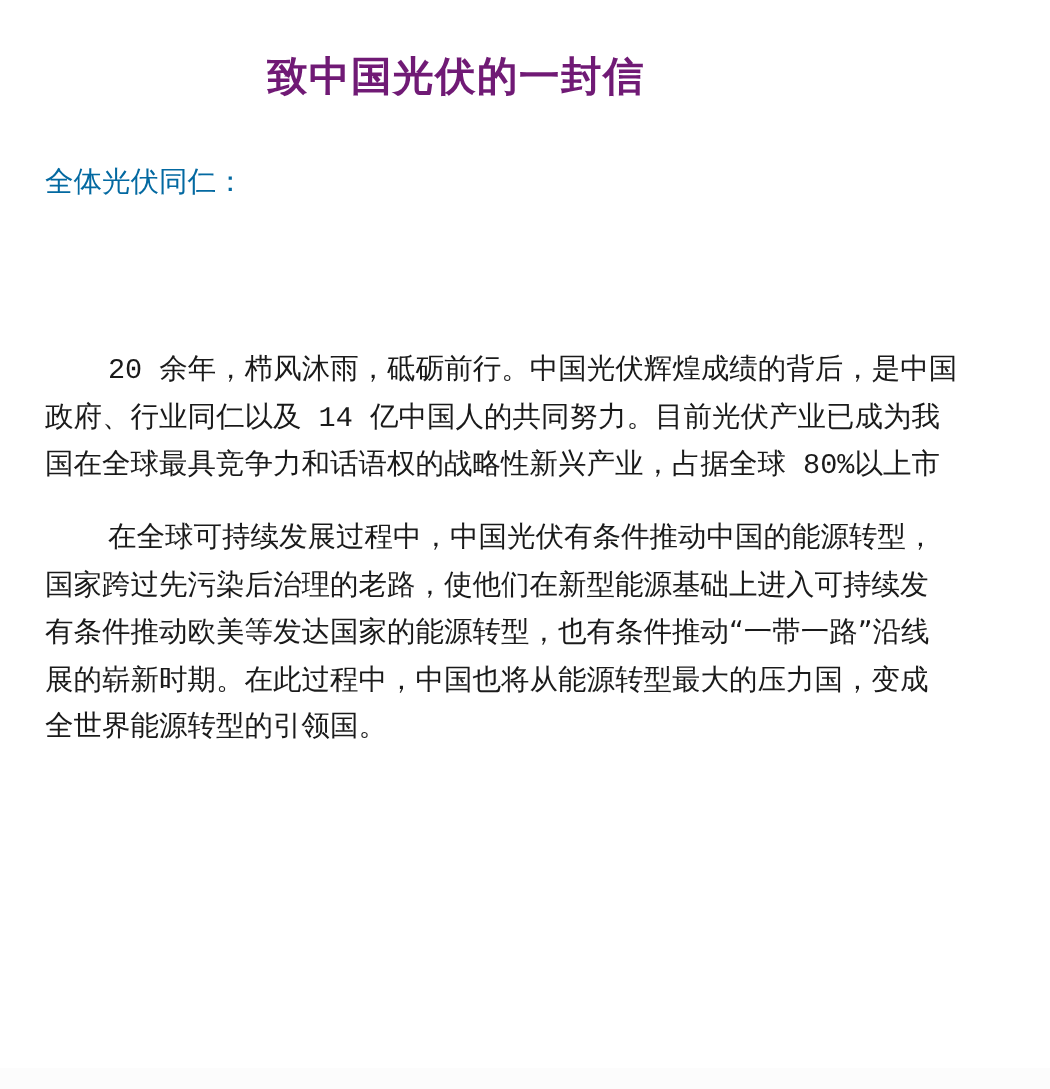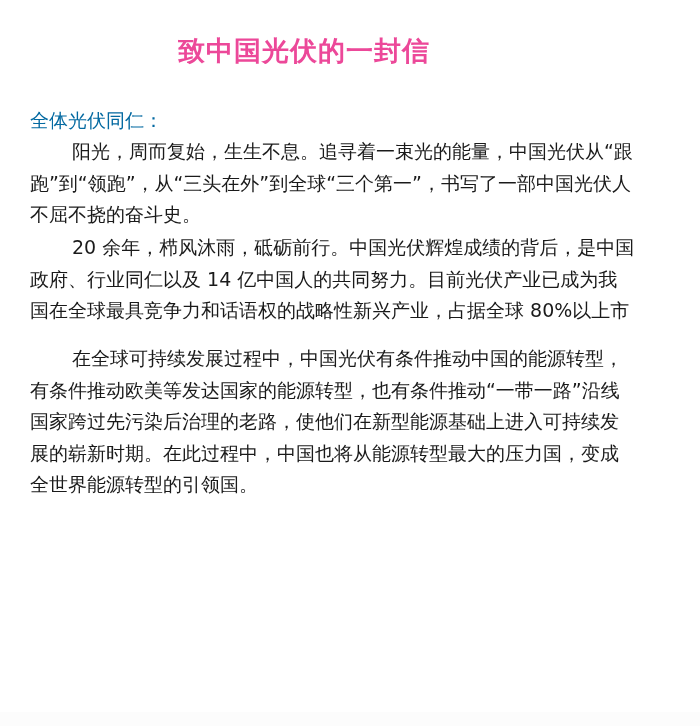--- a/index.html
+++ b/index.html
@@ -32,21 +32,21 @@
       background: #fcfcfc;
     }
     .title {
       position: absolute;
       top: 33px;
       left: 0;
       width: 608px;
       text-align: center;
       font-size: 27px;
       font-weight: bold;
-      color: #ec4899;
+      color: #701a75;
       letter-spacing: 1px;
     }
     .salutation {
       position: absolute;
       top: 108px;
       left: 30px;
       font-size: 19px;
       color: #0369a1;
     }
     .body-text {
@@ -58,21 +58,21 @@
       color: #1a1a1a;
     }
     .line {
       display: block;
       white-space: nowrap;
     }
     .line.indent {
       padding-left: 42px;
     }
     #para-1 { top: 136px; }
-    #para-2 { top: 232px; }
+    #para-2 { top: 232px; font-family: Liberation Mono, monospace; }
     #para-3 { top: 343px; }
     .signature {
       position: absolute;
       right: 46px;
       top: 539px;
       text-align: right;
       font-size: 19px;
       line-height: 31.5px;
       color: #1a1a1a;
     }
@@ -82,36 +82,31 @@
   </style>
 </head>
 <body>
 
 <div class="letter">
 
   <div class="title">致中国光伏的一封信</div>
 
   <div class="salutation">全体光伏同仁：</div>
 
-  <div class="body-text" id="para-1">
-    <span class="line indent">阳光，周而复始，生生不息。追寻着一束光的能量，中国光伏从“跟</span>
-    <span class="line">跑”到“领跑”，从“三头在外”到全球“三个第一”，书写了一部中国光伏人</span>
-    <span class="line">不屈不挠的奋斗史。</span>
-  </div>
 
   <div class="body-text" id="para-2">
     <span class="line indent">20 余年，栉风沐雨，砥砺前行。中国光伏辉煌成绩的背后，是中国</span>
     <span class="line">政府、行业同仁以及 14 亿中国人的共同努力。目前光伏产业已成为我</span>
     <span class="line">国在全球最具竞争力和话语权的战略性新兴产业，占据全球 80%以上市</span>
   </div>
 
   <div class="body-text" id="para-3">
     <span class="line indent">在全球可持续发展过程中，中国光伏有条件推动中国的能源转型，</span>
+    <span class="line">国家跨过先污染后治理的老路，使他们在新型能源基础上进入可持续发</span>
     <span class="line">有条件推动欧美等发达国家的能源转型，也有条件推动“一带一路”沿线</span>
-    <span class="line">国家跨过先污染后治理的老路，使他们在新型能源基础上进入可持续发</span>
     <span class="line">展的崭新时期。在此过程中，中国也将从能源转型最大的压力国，变成</span>
     <span class="line">全世界能源转型的引领国。</span>
   </div>
 
 
 </div>
 
 <div class="bottom-strip"></div>
 
 </body></html>

